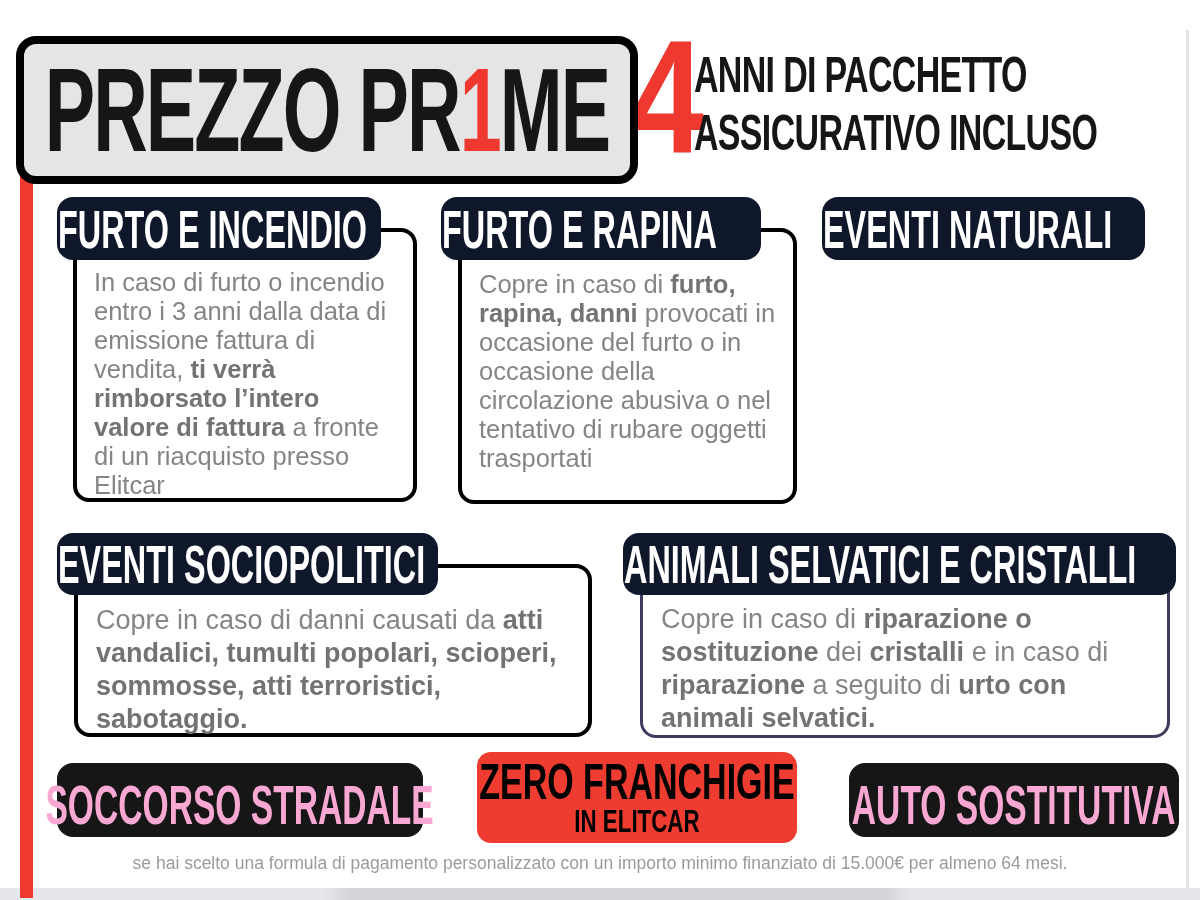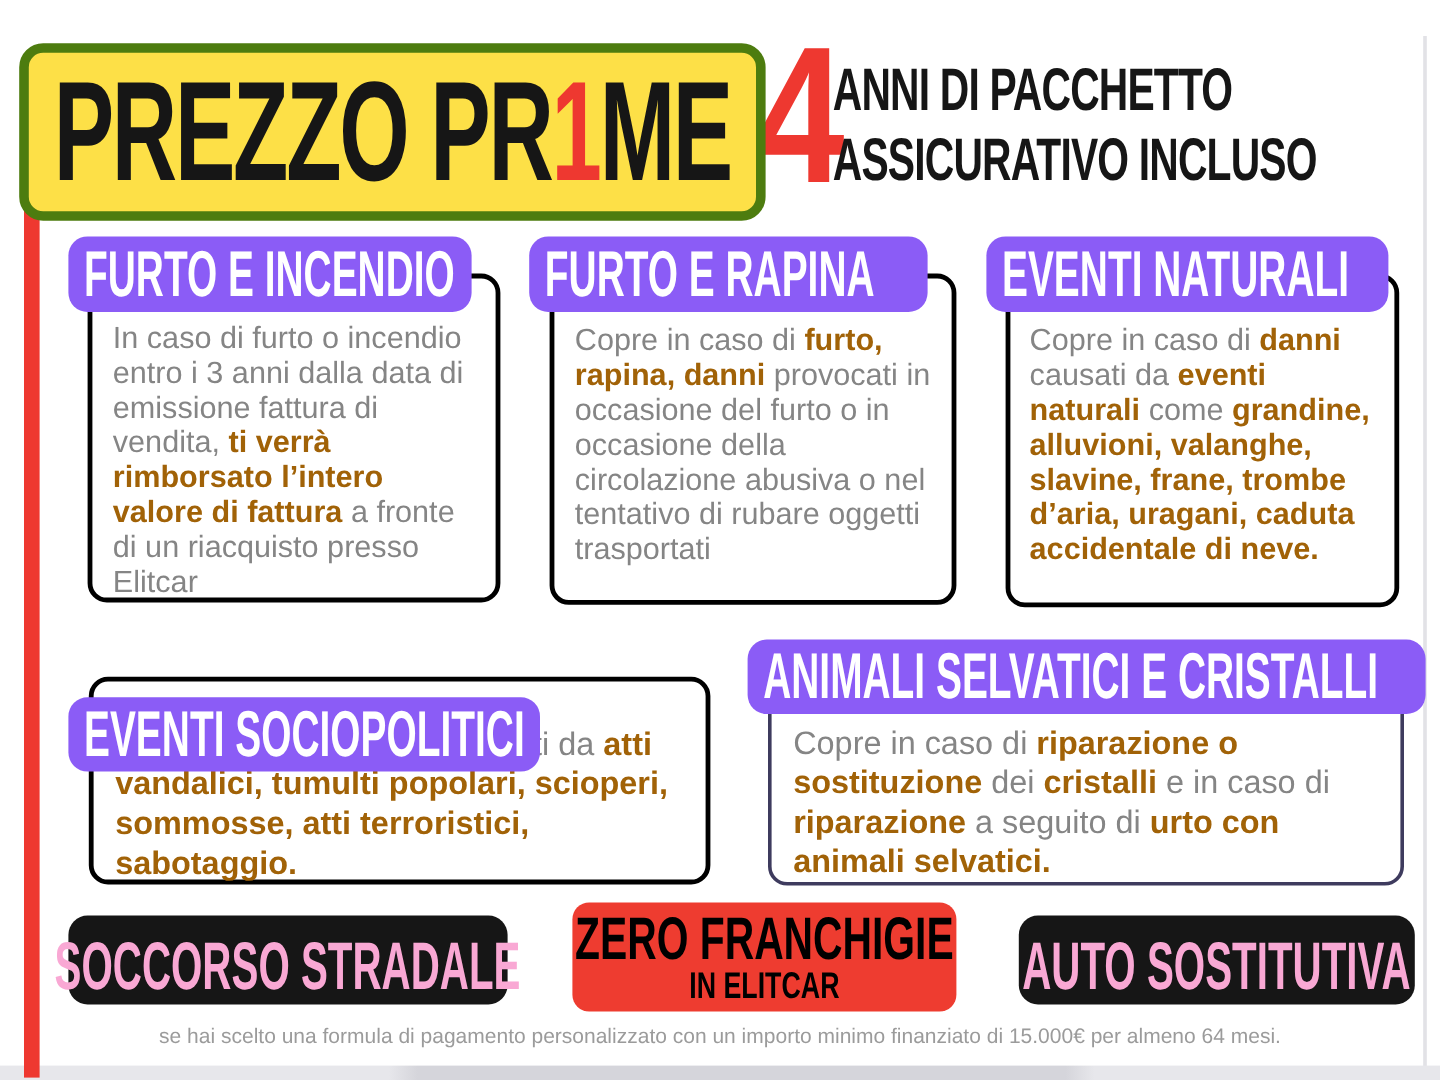--- a/index.html
+++ b/index.html
@@ -4,49 +4,49 @@
 <style>
   html,body{margin:0;padding:0;background:#fff;}
   .slide{position:relative;width:1200px;height:900px;background:#ffffff;overflow:hidden;
          font-family:"Liberation Sans","DejaVu Sans",sans-serif;}
   .abs{position:absolute;}
 
   
   .redline{left:20px;top:148px;width:13px;height:750px;background:#ee3830;z-index:3;}
 
   
-  .title-box{left:16px;top:36px;width:606px;height:132px;border:8px solid #4d7c0f;
-             border-radius:20px;background:#fde047;display:flex;align-items:center;justify-content:center;z-index:4;}
+  .title-box{left:16px;top:36px;width:606px;height:132px;border:8px solid #000000;
+             border-radius:20px;background:#e5e5e5;display:flex;align-items:center;justify-content:center;z-index:4;}
   .title-text{font-size:118px;font-weight:800;letter-spacing:-3px;color:#161616;
               white-space:nowrap;transform:scaleX(0.64);font-stretch:condensed;line-height:1;}
   .title-text .red{color:#ee3830;}
   .big4{left:630px;top:16px;font-size:162px;line-height:162px;font-weight:800;color:#ee3830;
         transform:scaleX(0.82);transform-origin:0 0;font-stretch:condensed;}
   .subtitle{left:694px;top:46px;}
   .subtitle .line{font-size:50px;line-height:58px;font-weight:800;color:#161616;white-space:nowrap;
                   transform:scaleX(0.68);transform-origin:0 50%;font-stretch:condensed;letter-spacing:-1px;}
 
   
-  .card-head{background:#8b5cf6;border-radius:16px;color:#fff;display:flex;align-items:center;
-             padding-left:13px;z-index:2;}
+  .card-head{background:#0f172a;border-radius:16px;color:#fff;display:flex;align-items:center;
+             padding-left:1px;z-index:2;}
   .card-head span{font-size:54px;font-weight:800;white-space:nowrap;transform:scaleX(0.60);
                   transform-origin:0 50%;font-stretch:condensed;letter-spacing:0;}
   .card-body{border:4px solid #000000;border-radius:16px;background:#fff;box-sizing:border-box;z-index:1;}
   .card-body p{margin:0;color:#858585;font-weight:500;}
-  .card-body .b{color:#a16207;font-weight:700;}
+  .card-body .b{color:#737373;font-weight:700;}
 
   .c1-head{left:57px;top:197px;width:323px;height:63px;}
   .c2-head{left:441px;top:197px;width:319px;height:63px;}
   .c3-head{left:822px;top:197px;width:322px;height:63px;}
   .c1-body{left:73px;top:228px;width:344px;height:274px;padding:36px 12px 8px 17px;}
   .c2-body{left:458px;top:228px;width:339px;height:276px;padding:38px 12px 8px 17px;}
   .c3-body{left:838px;top:228px;width:328px;height:278px;padding:38px 10px 8px 16px;}
   .row1 p{font-size:25.5px;line-height:29px;}
 
-  .c4-head{left:57px;top:533px;width:380px;height:62px;margin-top:48px;}
+  .c4-head{left:57px;top:533px;width:380px;height:62px;}
   .c5-head{left:623px;top:533px;width:552px;height:62px;}
   .c4-body{left:74px;top:564px;width:518px;height:173px;padding:36px 14px 8px 18px;}
   .c5-body{left:640px;top:564px;width:530px;height:174px;padding:36px 14px 8px 18px;border-color:#3e3b5e;border-width:3px;}
   .row2 p{font-size:27px;line-height:33px;}
 
   
   .pill{background:#161616;border-radius:16px;color:#f9a8d4;display:flex;align-items:flex-end;justify-content:center;}
   .pill span{font-size:56px;font-weight:800;white-space:nowrap;transform:scaleX(0.60);font-stretch:condensed;}
   .b-soccorso{left:57px;top:763px;width:366px;height:74px;}
   .b-auto{left:849px;top:763px;width:330px;height:74px;}
@@ -89,23 +89,20 @@
   <div class="abs card-head c2-head">
       <span>FURTO E RAPINA</span>
     </div>
   <div class="abs card-body c2-body row1">
       <p><span>Copre in caso di </span><span class="b">furto, rapina, danni</span><span> provocati in occasione del furto o in occasione della circolazione abusiva o nel tentativo di rubare oggetti trasportati</span></p>
     </div>
 
   <div class="abs card-head c3-head">
       <span>EVENTI NATURALI</span>
     </div>
-  <div class="abs card-body c3-body row1">
-      <p><span>Copre in caso di </span><span class="b">danni</span><span> causati da </span><span class="b">eventi naturali</span><span> come </span><span class="b">grandine, alluvioni, valanghe, slavine, frane, trombe d’aria, uragani, caduta accidentale di neve.</span></p>
-    </div>
 
   <div class="abs card-head c4-head">
       <span>EVENTI SOCIOPOLITICI</span>
     </div>
   <div class="abs card-head c5-head">
       <span>ANIMALI SELVATICI E CRISTALLI</span>
     </div>
 
   <div class="abs card-body c4-body row2">
       <p><span>Copre in caso di danni causati da </span><span class="b">atti vandalici, tumulti popolari, scioperi, sommosse, atti terroristici, sabotaggio.</span></p>

